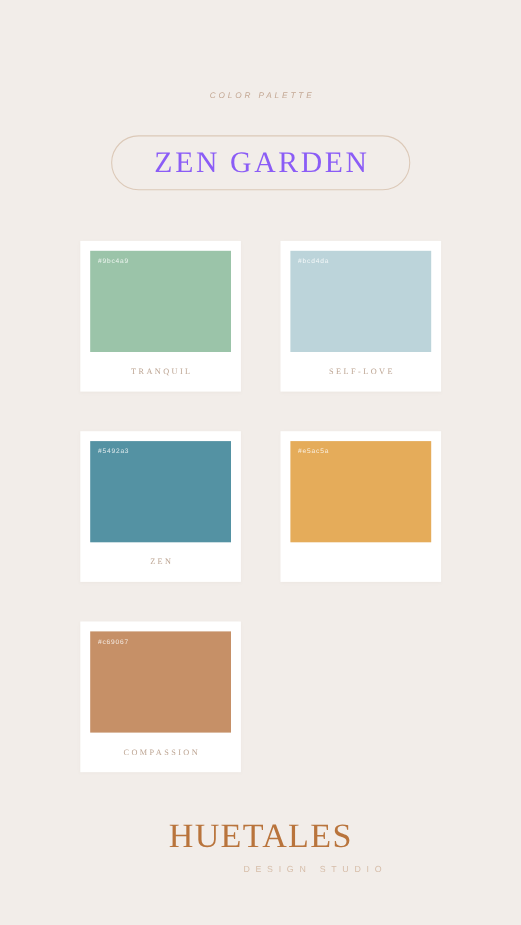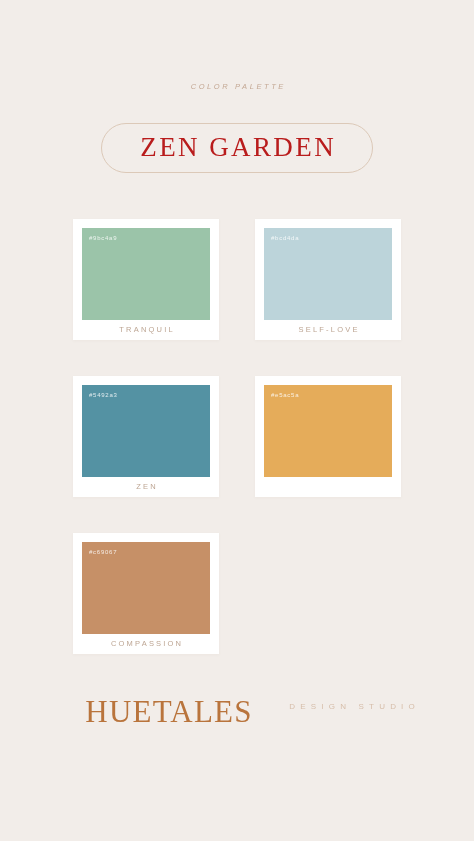--- a/index.html
+++ b/index.html
@@ -90,39 +90,39 @@
     top: 7px;
     left: 7px;
     font-family: "Liberation Sans", sans-serif;
     font-size: 6px;
     letter-spacing: 0.75px;
     color: rgba(255,255,255,0.82);
     line-height: 1;
     white-space: nowrap;
   }
   .card-label {
-    height: 20px;
+    height: 36px;
     display: flex;
     align-items: center;
     justify-content: center;
-    font-family: Liberation Sans, sans-serif;
+    font-family: Liberation Serif, serif;
     font-size: 7.5px;
     letter-spacing: 2.2px;
     color: #bda593;
     text-transform: uppercase;
     white-space: nowrap;
     text-indent: 2.2px;
   }
 
   
   .footer {
     margin-top: 40px;
     display: flex;
-    flex-direction: row;
-    align-items: flex-start;
+    flex-direction: column;
+    align-items: flex-end;
   }
   .logo-wrap {
     position: relative;
     height: 36px;
     display: flex;
     align-items: center;
     justify-content: center;
   }
   .logo-svg {
     display: block;
@@ -140,21 +140,21 @@
   }
 </style>
 </head>
 <body>
 
 <div class="page" style="background: rgb(242, 237, 233);">
 
   <div class="eyebrow" style="color: rgb(196, 168, 148);">COLOR PALETTE</div>
 
   <div class="title-pill" style="border-color: rgb(220, 201, 184);">
-    <div class="title-text" style="color: #b91c1c;">ZEN GARDEN</div>
+    <div class="title-text" style="color: #8b5cf6;">ZEN GARDEN</div>
   </div>
 
   <div class="grid">
 
     <div class="card">
       <div class="swatch" style="background: rgb(155, 196, 169);">
         <span class="swatch-hex">#9bc4a9</span>
       </div>
       <div class="card-label">TRANQUIL</div>
     </div>

